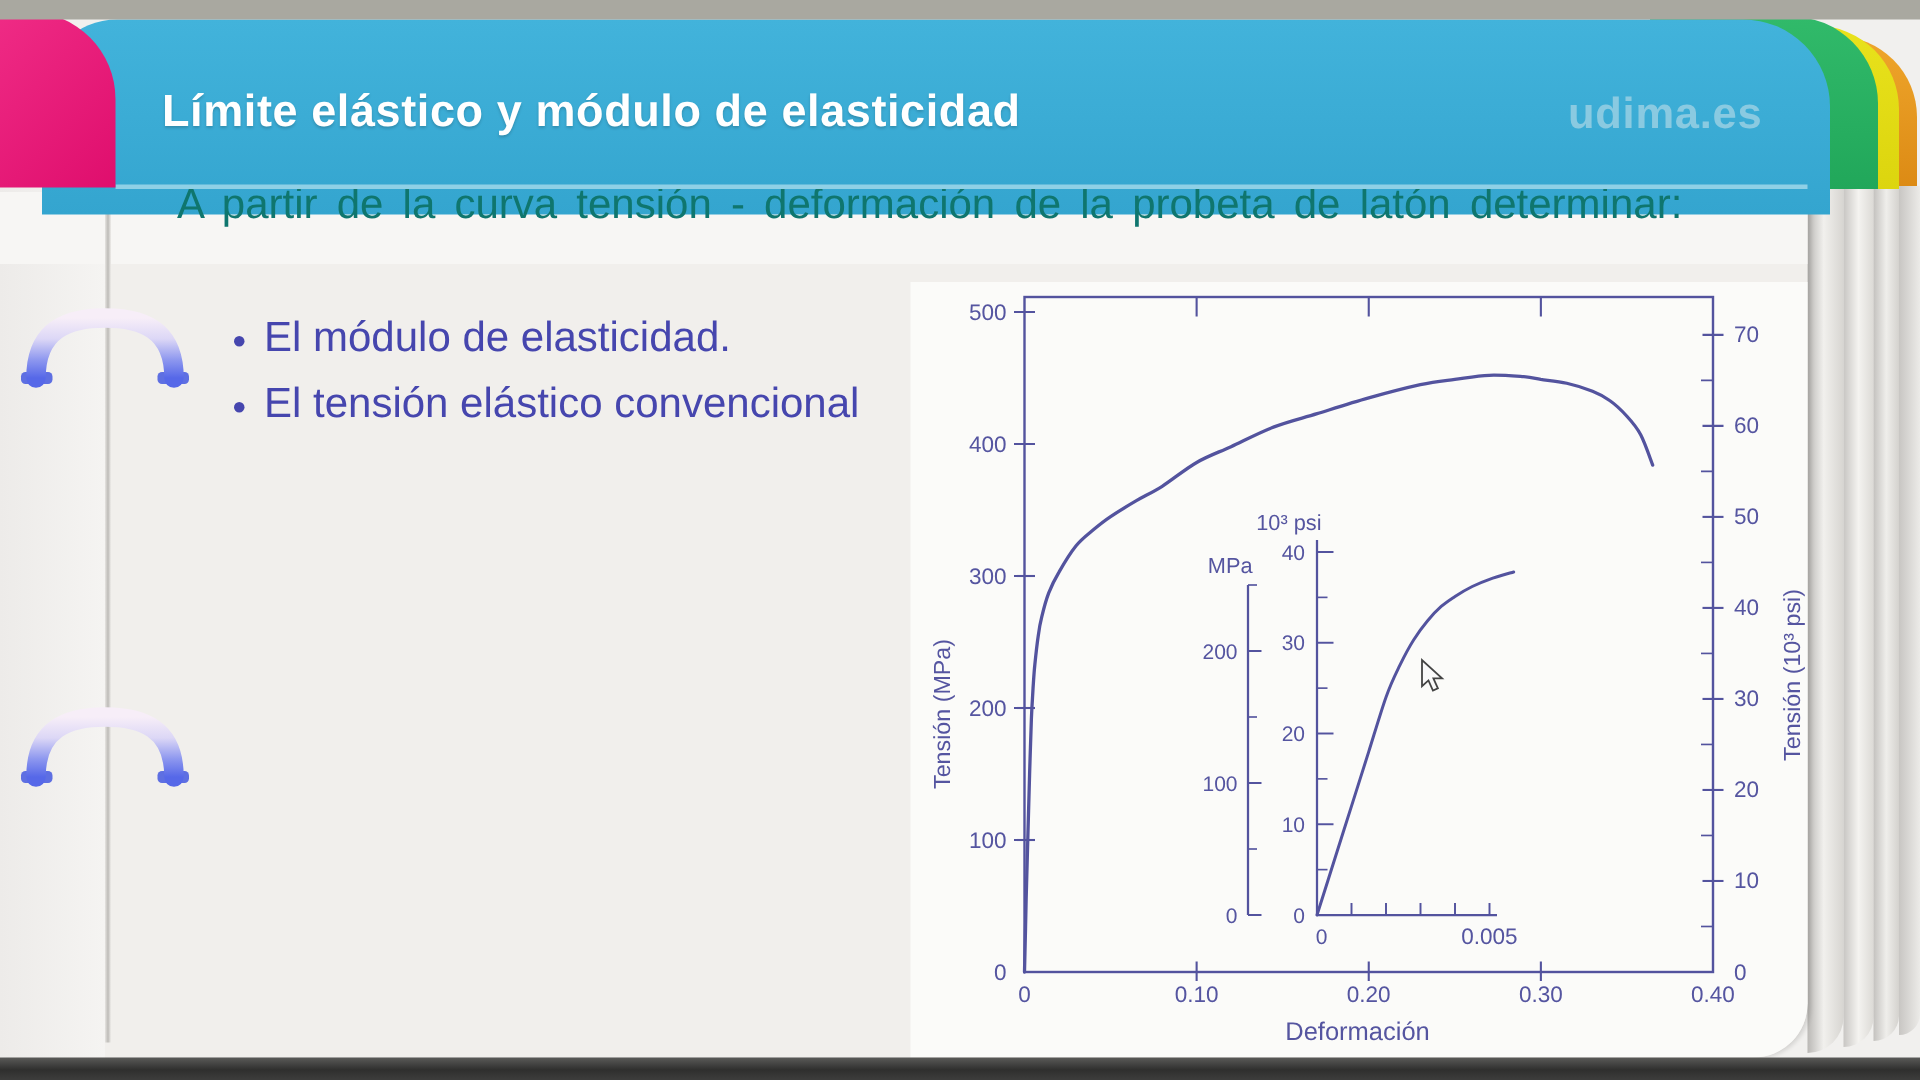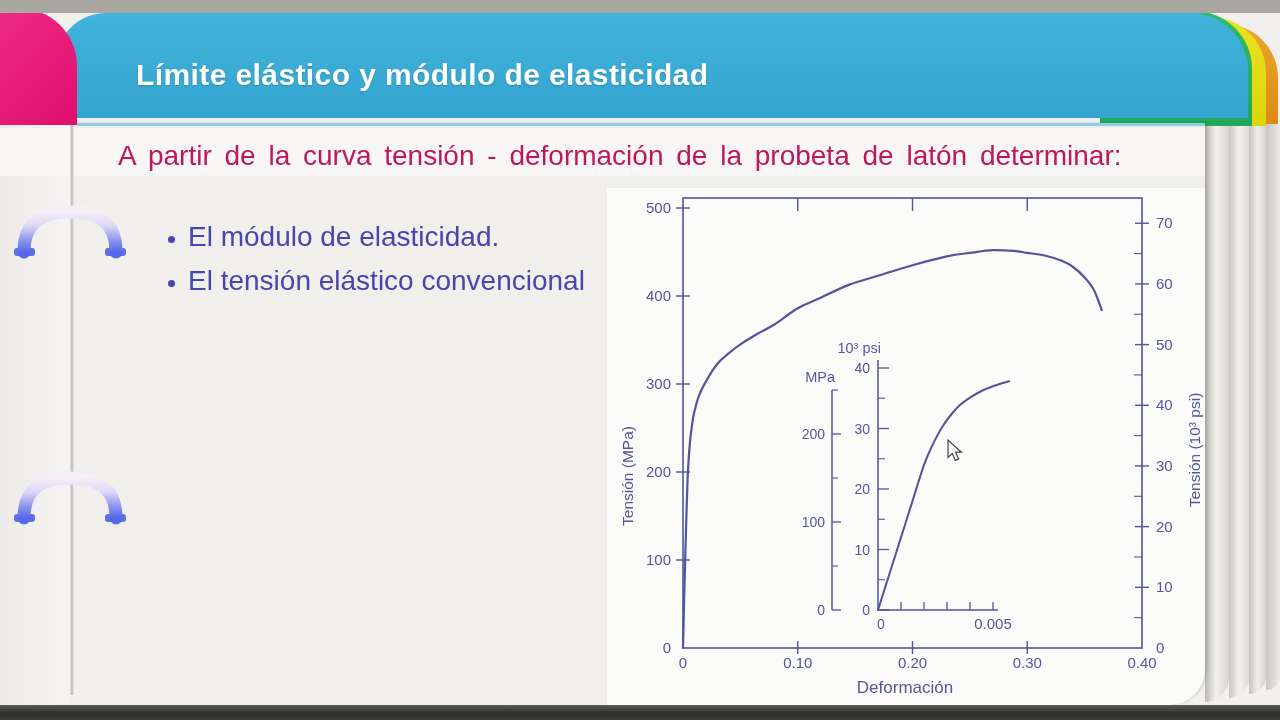--- a/index.html
+++ b/index.html
@@ -23,21 +23,21 @@
   .band{position:absolute;z-index:1;}
   .band1{left:1205px;top:124px;width:24px;height:578px;border-radius:0 0 26px 0;
          background:linear-gradient(90deg,#bab8b5,#f1f0ed 45%,#d7d5d1);}
   .band2{left:1229px;top:124px;width:20px;height:574px;border-radius:0 0 24px 0;
          background:linear-gradient(90deg,#c8c6c3,#f4f3f0 50%,#dcdad6);}
   .band3{left:1249px;top:124px;width:17px;height:570px;border-radius:0 0 22px 0;
          background:linear-gradient(90deg,#c4c2bf,#efeeeb 50%,#d4d2ce);}
   .band4{left:1266px;top:124px;width:14px;height:566px;border-radius:0 0 20px 0;
          background:linear-gradient(90deg,#c8c6c3,#ecebe8);}
 
-  .header{position:absolute;left:56px;top:13px;width:1192px;height:105px;
+  .header{position:absolute;left:28px;top:13px;width:1192px;height:130px;
           background:linear-gradient(180deg,#42b3db,#34a5cf);
           border-radius:50px 58px 0 0;z-index:6;}
   .header-title{position:absolute;left:80px;top:45px;font-size:30px;font-weight:bold;color:#ffffff;
                 letter-spacing:.4px;text-shadow:0 1px 2px rgba(0,0,0,.18);white-space:nowrap;}
   .brand{position:absolute;right:45px;top:47px;font-size:29px;font-weight:bold;
          color:#9ed2e4;opacity:.8;letter-spacing:.5px;}
   .header-underline{position:absolute;left:77px;top:123px;width:1128px;height:3px;
                     background:#8fd0e6;z-index:7;}
 
   .pink{position:absolute;left:0;top:8px;width:77px;height:117px;border-radius:0 58px 0 0;
@@ -45,25 +45,25 @@
 
   
   .page{position:absolute;left:0;top:123px;width:1205px;height:582px;background:#f1efec;
         border-radius:0 0 36px 0;z-index:4;box-shadow:2px 0 3px rgba(0,0,0,.12);}
   .page::before{content:'';position:absolute;left:0;top:0;width:70px;height:100%;
         background:linear-gradient(90deg,#edebe9,#f5f4f2);}
   .subtitle-band{position:absolute;left:0;top:128px;width:1205px;height:48px;background:#f7f6f4;z-index:5;}
   .spine{position:absolute;left:70px;top:123px;width:4px;height:572px;
          background:linear-gradient(90deg,#e6e4e1,#bdbbb7 50%,#efedea);z-index:5;}
 
-  .subtitle{position:absolute;left:118px;top:140px;font-size:28px;color:#be185d;
+  .subtitle{position:absolute;left:118px;top:120px;font-size:28px;color:#0f766e;
             word-spacing:5px;white-space:nowrap;z-index:6;}
 
   .bullets{position:absolute;left:150px;top:206px;z-index:6;}
-  .bullets ul{margin:12px;padding:0 0 0 26px;}
+  .bullets ul{margin:0;padding:0 0 0 26px;}
   .bullets li{font-size:28px;color:#4646ae;margin:0 0 7px 0;line-height:37px;}
   .bullets li::marker{color:#4646ae;font-size:22px;}
 
   .ring{position:absolute;left:12px;width:116px;height:56px;z-index:6;}
   .ring1{top:205px;} .ring2{top:471px;}
 
   .chart-panel{position:absolute;left:607px;top:188px;width:598px;height:517px;
                background:#fbfbf9;z-index:5;border-radius:0 0 36px 0;}
   .chart-panel svg text{font-family:"Liberation Sans",sans-serif;}
 </style>
@@ -82,20 +82,21 @@
   <div class="band band2"></div>
   <div class="band band3"></div>
   <div class="band band4"></div>
 
   <div class="page"></div>
   <div class="subtitle-band"></div>
   <div class="spine"></div>
 
   <div class="header">
     <div class="header-title">Límite elástico y módulo de elasticidad</div>
+    <div class="brand">udima.es</div>
   </div>
   <div class="header-underline"></div>
   <div class="pink"></div>
 
   <div class="subtitle">A partir de la curva tensión - deformación de la probeta de latón determinar:</div>
 
   <div class="bullets">
     <ul>
       <li>El módulo de elasticidad.</li>
       <li>El tensión elástico convencional</li>

